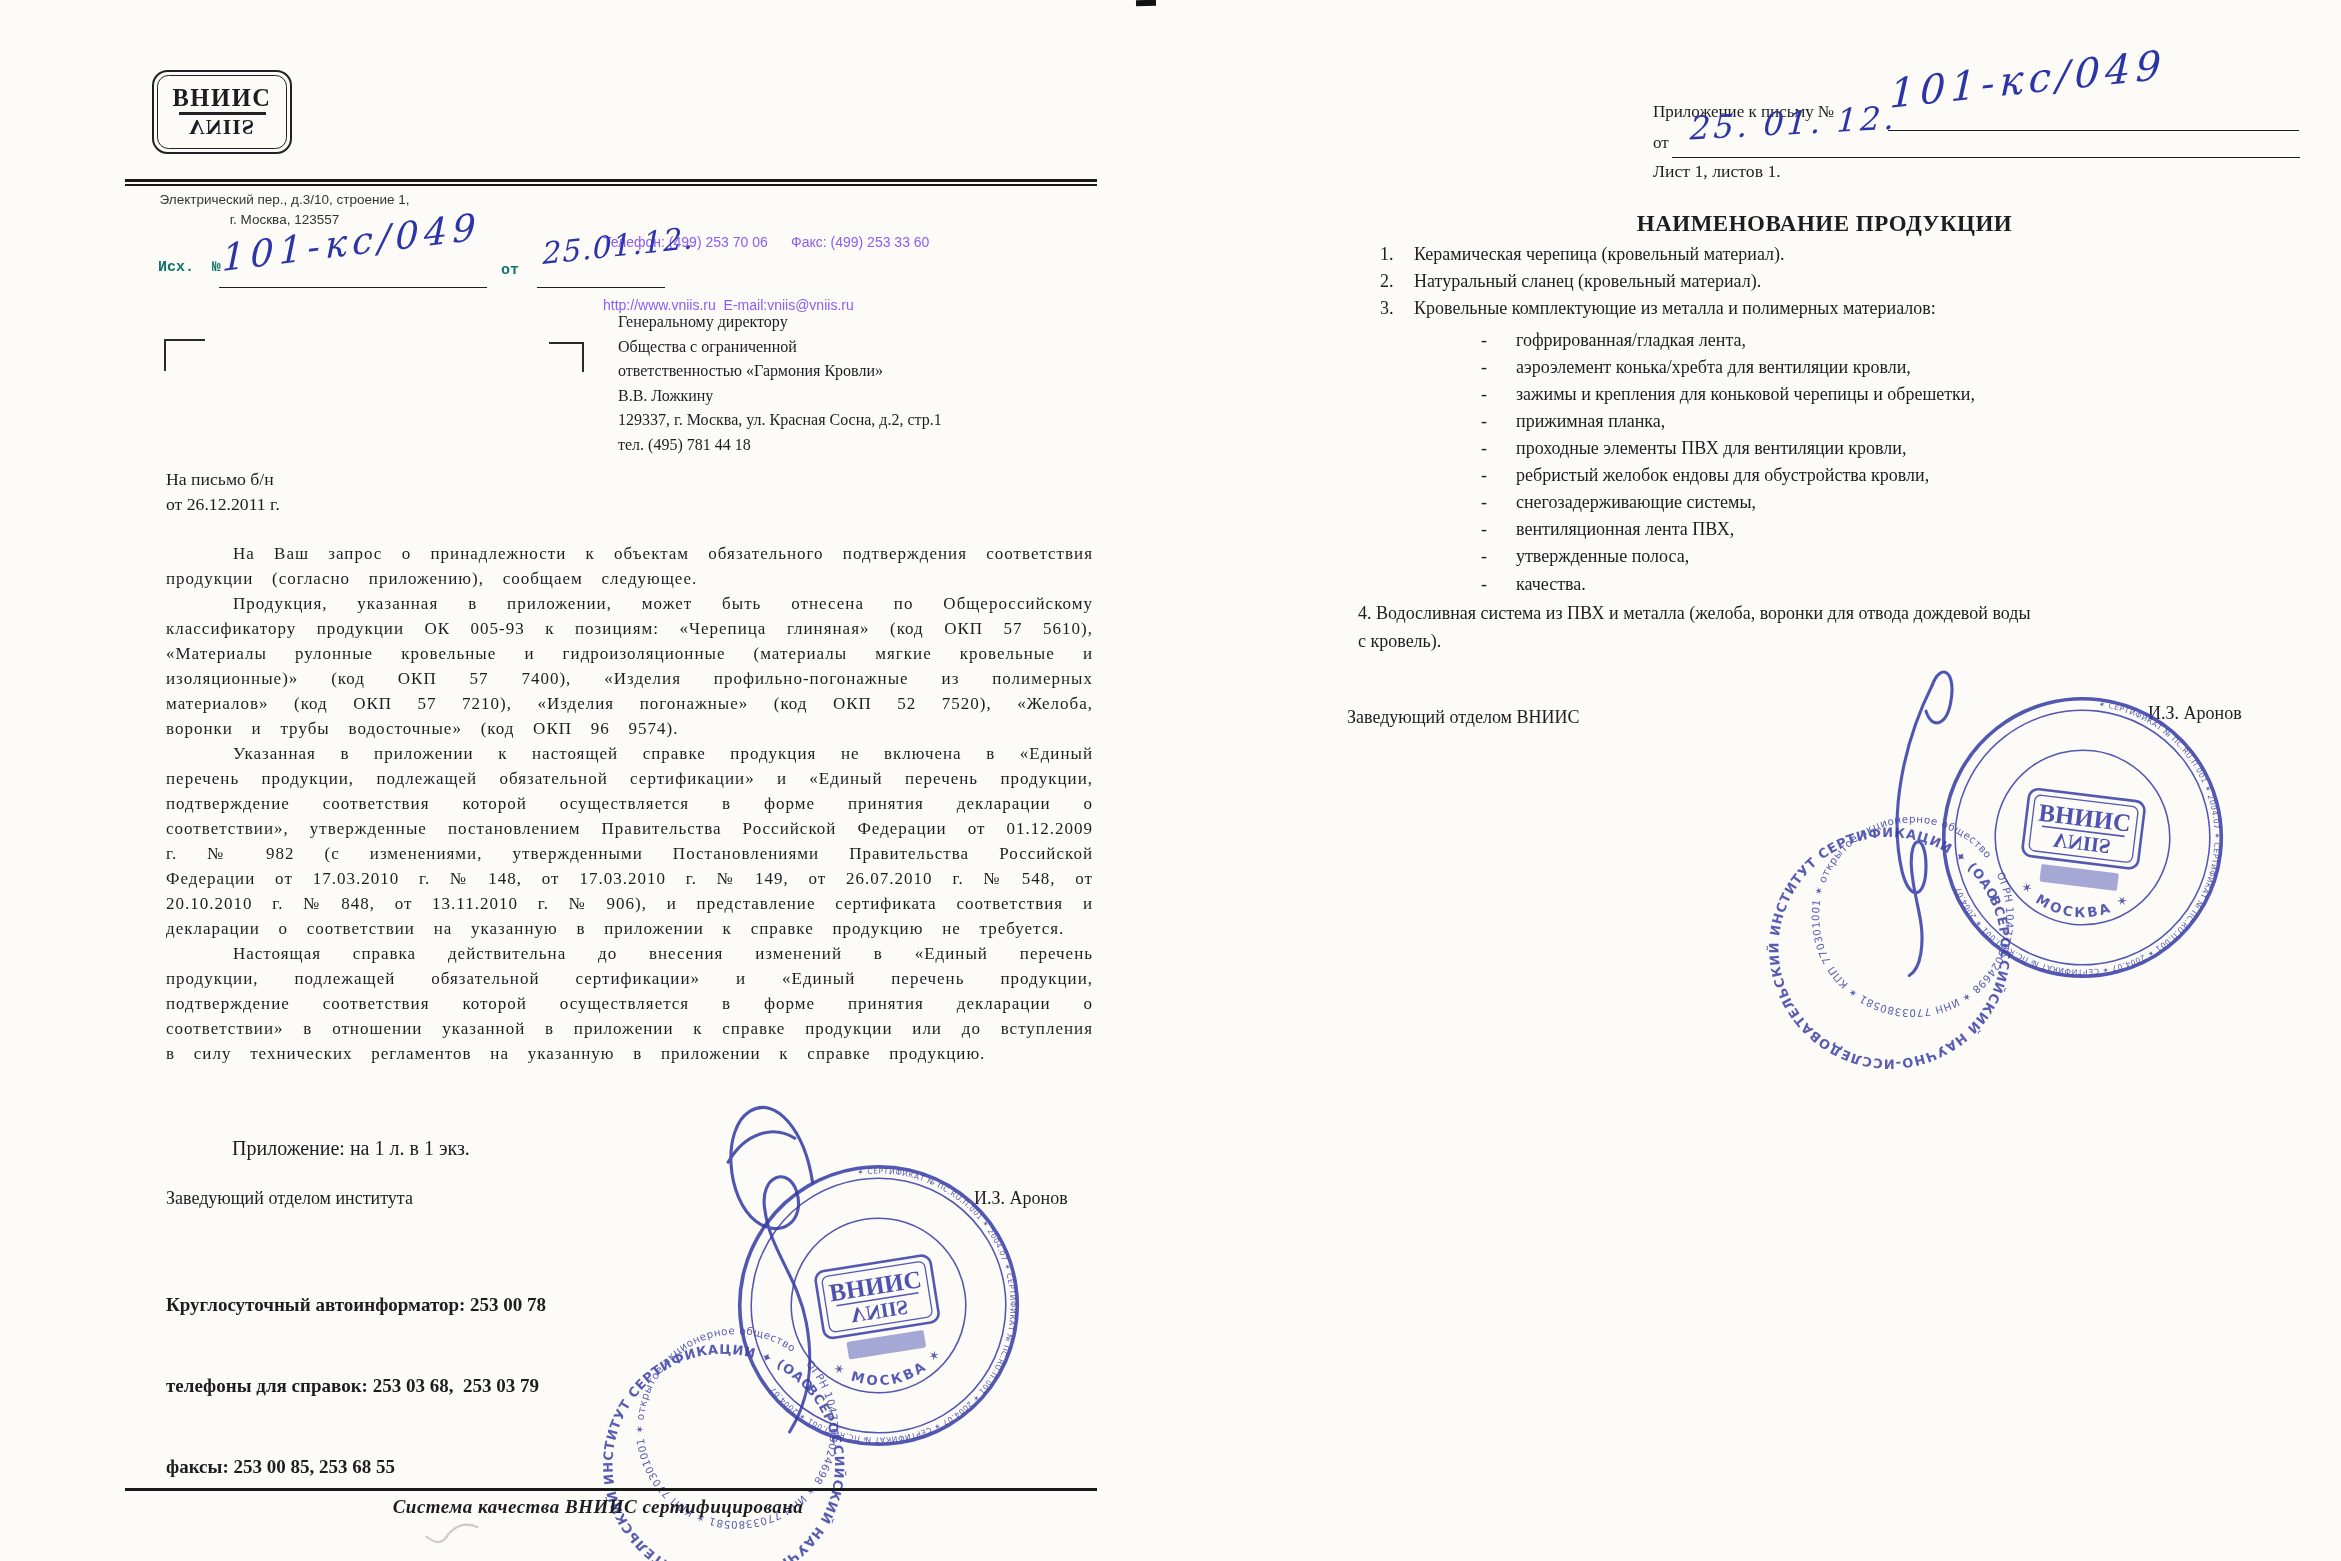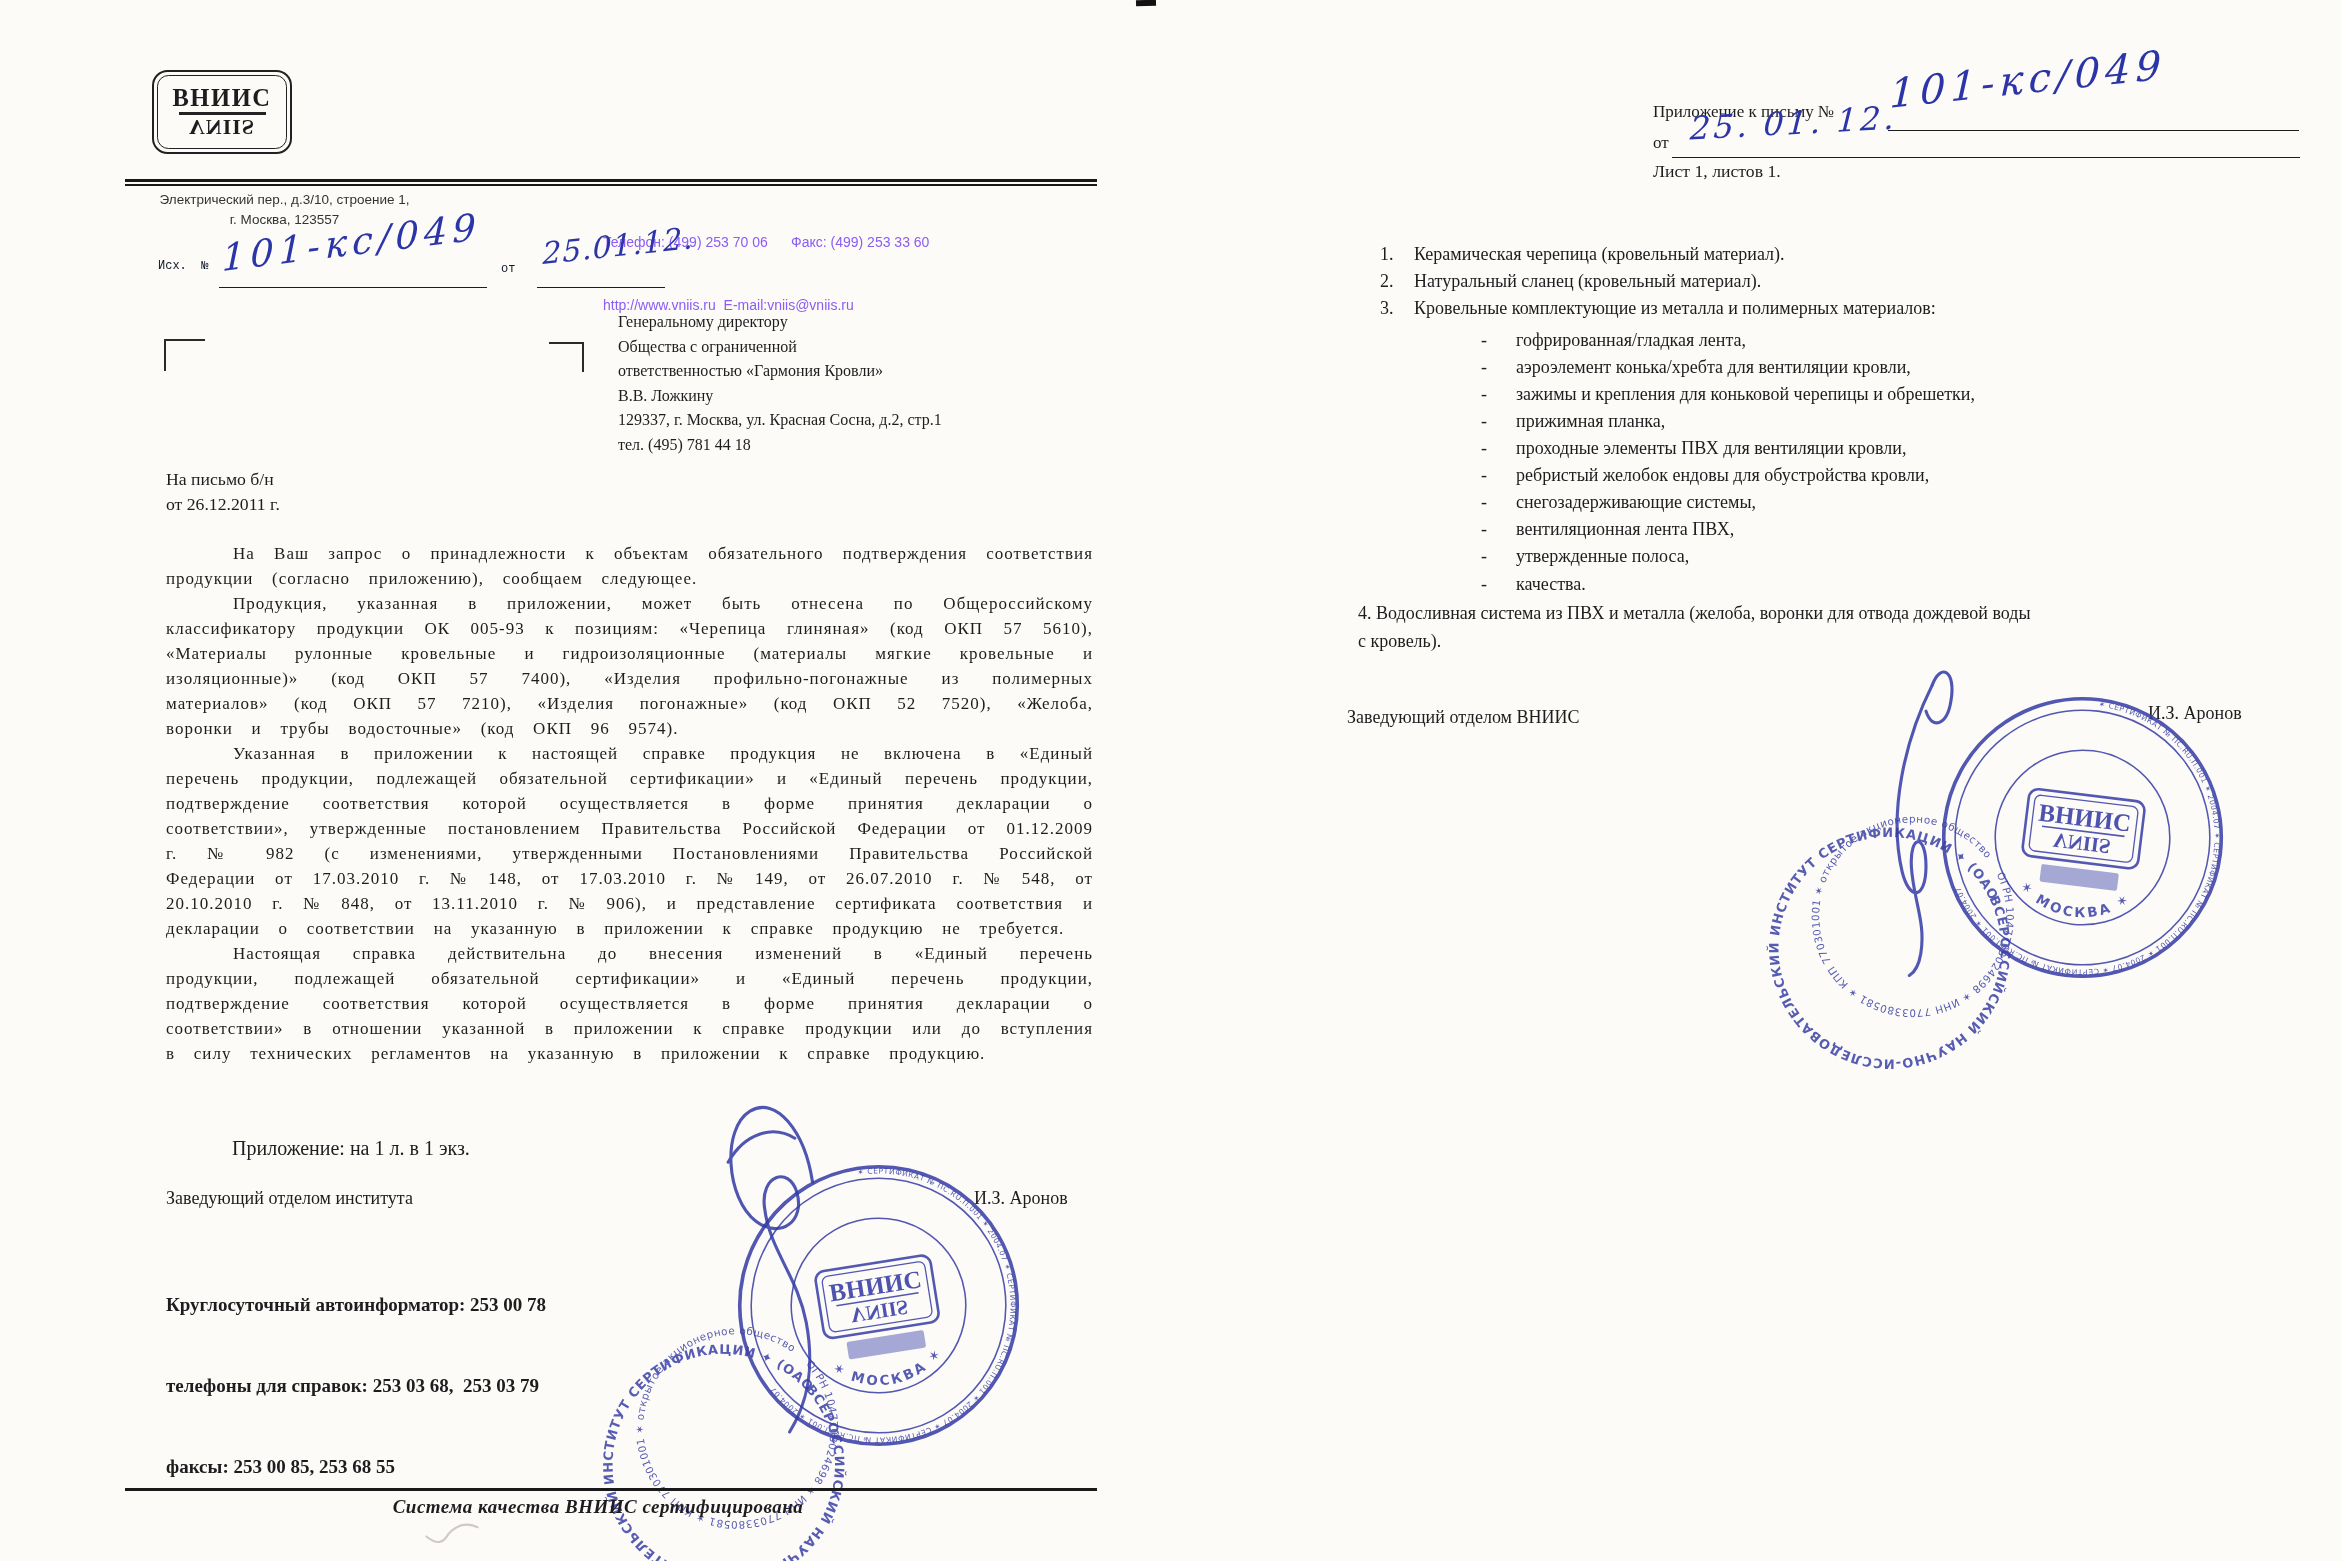--- a/index.html
+++ b/index.html
@@ -18,21 +18,21 @@
   .logo-rule{width:87px;height:2.6px;background:#242124;margin:2.1px 0 1.6px 0;}
   .logo-bottom{font-size:22px;font-weight:bold;letter-spacing:1px;line-height:1;transform:scaleY(-1);}
   .head-title{left:312px;top:57px;width:677px;text-align:center;color:#262028;}
   .ht1{font-size:24px;font-weight:bold;letter-spacing:1px;word-spacing:8.3px;line-height:31px;}
   .ht2{font-size:24px;font-weight:bold;letter-spacing:1.6px;word-spacing:9.4px;line-height:32px;}
   .ht3{font-size:14px;font-weight:bold;letter-spacing:2.1px;word-spacing:4.2px;line-height:23px;}
   .ht4{font-size:21px;font-weight:bold;letter-spacing:1px;word-spacing:5.2px;line-height:27px;}
   .rule{background:#191919;}
   .addr{left:136px;top:190px;width:297px;text-align:center;font-size:13.5px;line-height:20px;color:#333;}
   .phones{left:603px;top:190px;font-size:14px;line-height:21px;color:#8b5cf6;}
-  .outgoing-label{font-size:12px;color:#0f172a;}
+  .outgoing-label{font-size:15px;color:#0f766e;font-weight:bold;}
   .uline{border-bottom:1.6px solid #1d1d1d;}
   .cornerL{left:164px;top:339px;width:39px;height:30px;border-left:2.1px solid #2a2a2a;border-top:2.1px solid #2a2a2a;}
   .cornerR{left:549px;top:342px;width:33px;height:28px;border-right:2.1px solid #2a2a2a;border-top:2.1px solid #2a2a2a;}
   .recipient{left:618px;top:310px;width:489px;font-size:16px;line-height:24.5px;}
   .reference{left:166px;top:467px;font-size:17.7px;line-height:25px;}
   .bodytext{left:166px;top:541px;width:927px;text-align:justify;}
   .bodytext p{margin:0;font-size:17px;line-height:25px;letter-spacing:1px;word-spacing:13.5px;text-indent:67px;}
   .attach{left:232px;top:1137px;font-size:20px;}
   .line1{font-size:18px;}
   .info{left:166px;top:1237px;font-size:19px;font-weight:bold;line-height:27px;}
@@ -161,20 +161,21 @@
   </svg>
 
   <div class="abs p2label" style="left:1653px;top:102px;">Приложение к письму №</div>
   <div class="abs uline" style="left:1888px;top:104px;width:411px;height:26px;"></div>
   <div class="abs hw" style="left:1889px;top:56px;font-size:40px;letter-spacing:5.2px;transform:rotate(-6deg) skewX(-8deg);">101-кс/049</div>
   <div class="abs p2label" style="left:1653px;top:133px;">от</div>
   <div class="abs uline" style="left:1672px;top:131px;width:628px;height:26px;"></div>
   <div class="abs hw" style="left:1690px;top:104px;font-size:32px;letter-spacing:3.1px;transform:rotate(-3deg) skewX(-6deg);">25.  01.  12.</div>
   <div class="abs p2label" style="left:1653px;top:161px;font-size:17.7px;">Лист 1, листов 1.</div>
 
+  <div class="abs p2title">НАИМЕНОВАНИЕ ПРОДУКЦИИ</div>
 
   <div class="abs item" style="top:244px;">
     <span class="inum">1.</span><span>Керамическая черепица (кровельный материал).</span>
   </div>
   <div class="abs item" style="top:271px;">
     <span class="inum">2.</span><span>Натуральный сланец (кровельный материал).</span>
   </div>
   <div class="abs item" style="top:298px;">
     <span class="inum">3.</span><span>Кровельные комплектующие из металла и полимерных материалов:</span>
   </div>

